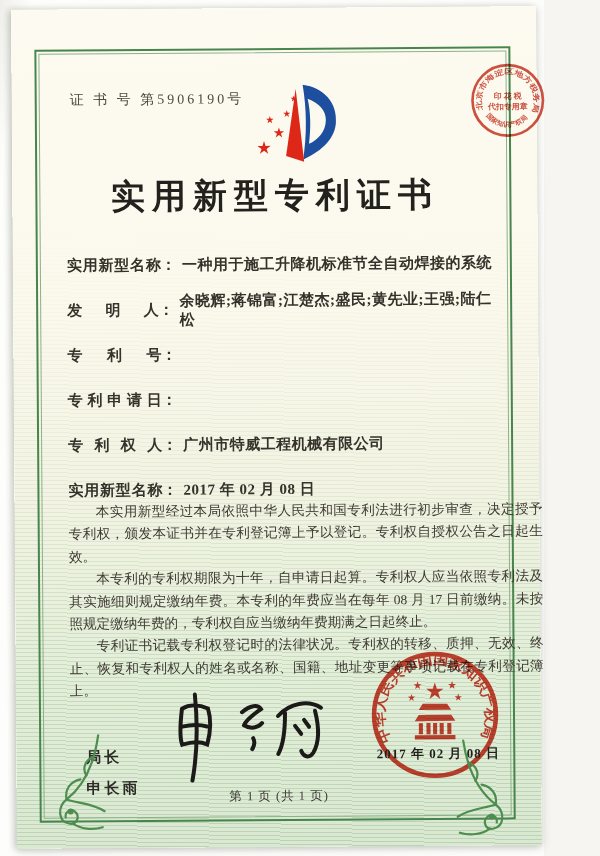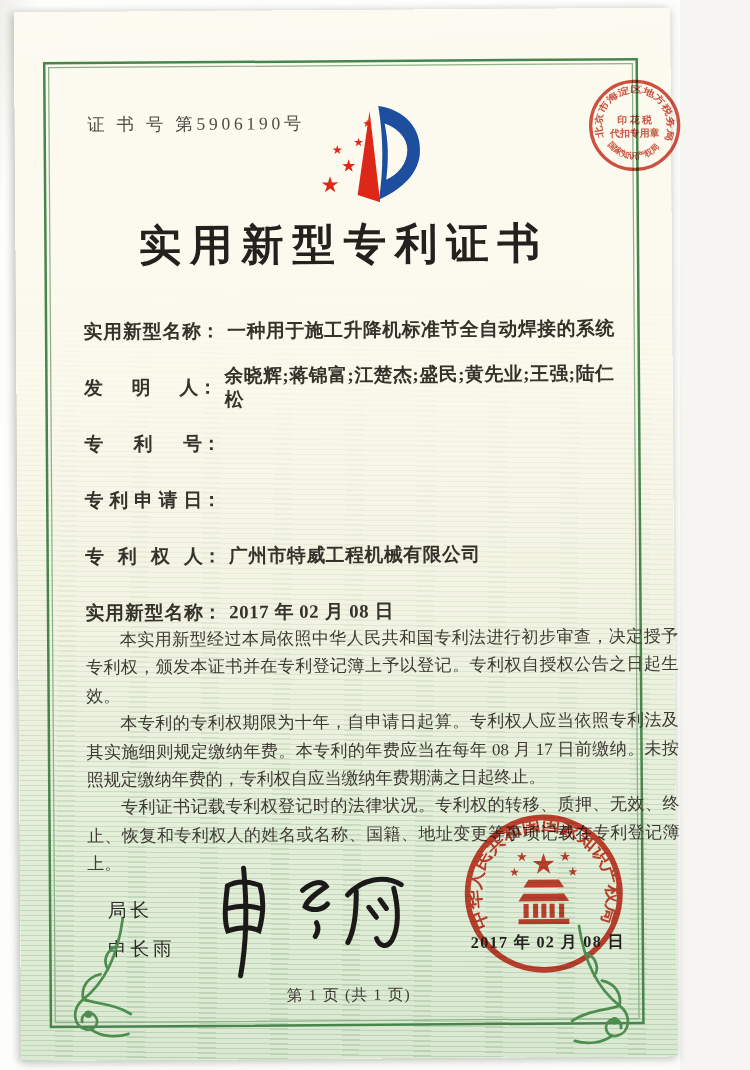--- a/index.html
+++ b/index.html
@@ -27,22 +27,22 @@
   .fields{position:absolute;left:54px;top:234px;right:40px;color:#35322b;}
   .frow{height:45px;display:flex;align-items:center;font-size:15px;font-weight:600;}
   .flabel{display:inline-block;width:94px;text-align:justify;text-align-last:justify;}
   .fcolon{margin-right:6px;}
   .fvalue{letter-spacing:.5px;}
   
   .body-text{position:absolute;left:54px;top:492px;width:474px;color:#3e3a33;}
   .body-text p{margin:0;text-indent:2em;font-size:13.6px;line-height:22.4px;
     text-align:justify;font-style:normal;}
   
-  .signer{position:absolute;left:70px;top:704px;font-family:"Liberation Sans","DejaVu Sans",sans-serif;
-    font-size:15px;font-weight:400;color:#2c2a26;letter-spacing:3px;line-height:31px;}
+  .signer{position:absolute;left:70px;top:732px;font-family:"Liberation Sans","DejaVu Sans",sans-serif;
+    font-size:15px;font-weight:700;color:#2c2a26;letter-spacing:3px;line-height:31px;}
   .signature{position:absolute;left:140px;top:678px;width:185px;height:105px;}
   .seal{position:absolute;left:353px;top:642px;width:132px;height:132px;opacity:.9;mix-blend-mode:multiply;}
   .seal-date{position:absolute;left:352px;top:738px;width:140px;text-align:center;
     font-size:13px;font-weight:600;color:#211f1c;letter-spacing:1px;z-index:5;}
   .footer{position:absolute;left:0;right:0;top:780px;text-align:center;font-size:12.5px;color:#3c3a34;letter-spacing:1px;}
   .flourish{position:absolute;width:74px;height:104px;}
   .flourish.bl{left:18px;top:722px;}
   .flourish.br{right:14px;top:730px;transform:scaleX(-1);}
 </style>
 </head>

